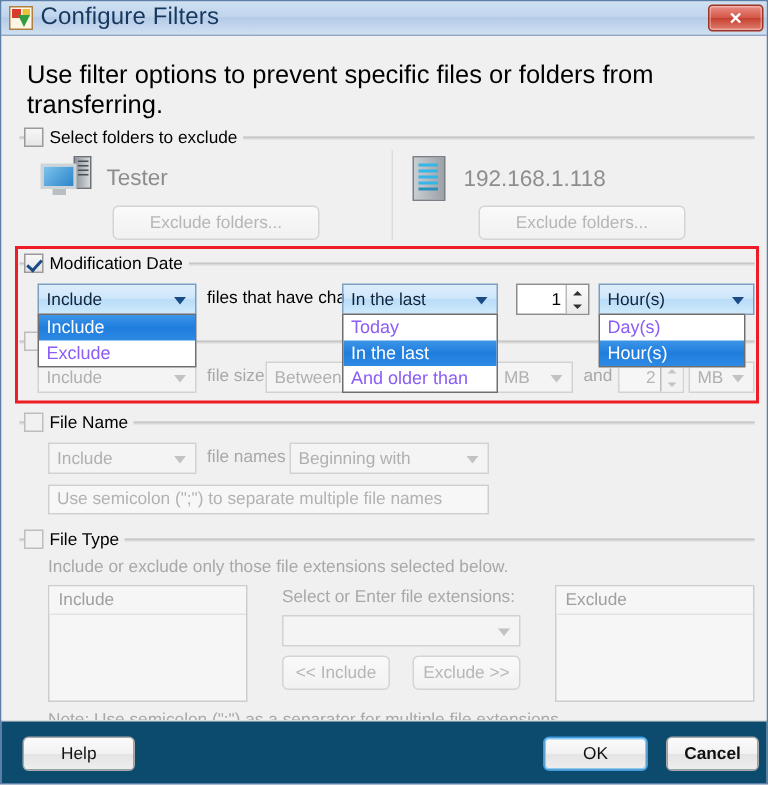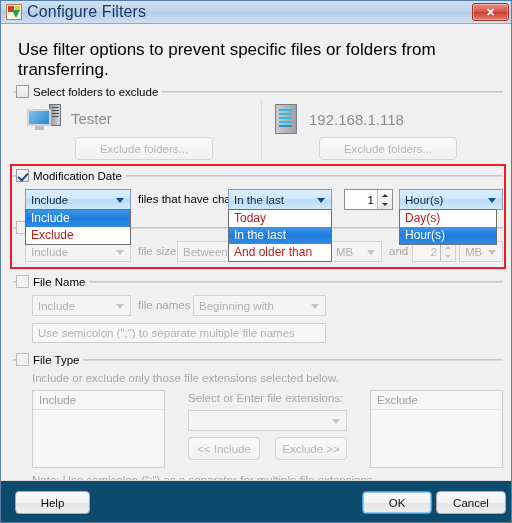--- a/index.html
+++ b/index.html
@@ -163,21 +163,21 @@
     background: #ffffff;
     box-sizing: border-box;
     z-index: 40;
     padding: 0;
   }
   .popup .opt {
     height: 17px;
     line-height: 17px;
     padding-left: 5px;
     font-size: 12px;
-    color: #b91c1c;
+    color: #8b5cf6;
     white-space: nowrap;
     cursor: pointer;
   }
   .popup .opt.sel {
     background: linear-gradient(to bottom,#3d95e8 0%, #1f7ddd 50%, #2f8ae4 100%);
     color: #ffffff;
   }
 
   .spin {
     height: 21px;
@@ -516,16 +516,16 @@
     </div>
 
     <div class="redbox" style="left:9px; top:140px; width:496px; height:105px;"></div>
 
   </div>
 
   <div style="position:relative; height:42px; background:#0c4a6e;">
     <div class="footer-sep"></div>
     <div class="btn" style="position:absolute; left:14px; top:11px; width:75px;">Help</div>
     <div class="btn default" style="position:absolute; right:79px; top:11px; width:70px;">OK</div>
-    <div class="btn" style="position:absolute; right:5px; top:11px; width:70px;">Cancel</div>
+    <div class="btn" style="position:absolute; right:5px; top:11px; width:62px;font-weight:bold;">Cancel</div>
   </div>
 
 </div>
 
 </body></html>

